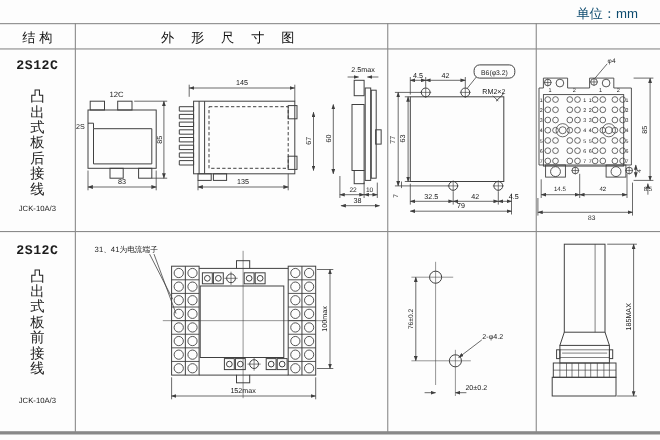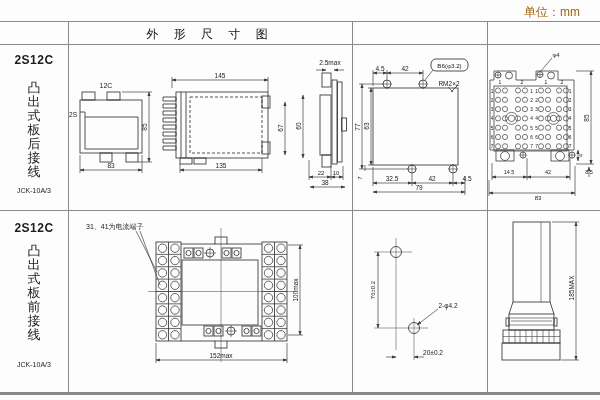--- a/index.html
+++ b/index.html
@@ -1,43 +1,44 @@
 <!DOCTYPE html>
 <html><head>
 <meta charset="utf-8">
 <style>
   html,body{margin:0;padding:0;background:#fff;}
   #canvas{position:relative;width:600px;height:400px;background:#fdfdfd;overflow:hidden;
           font-family:"Liberation Sans","DejaVu Sans",sans-serif;color:#1c1c1c;}
   .hline{position:absolute;left:0;width:600px;height:1px;background:#8a8a8a;}
   .vline{position:absolute;top:21px;width:1px;height:372px;background:#8a8a8a;}
   .hdr{position:absolute;top:26px;text-align:center;font-size:12px;color:#111;}
-  .unit{position:absolute;top:4px;right:20px;font-size:12px;color:#a16207;}
+  .unit{position:absolute;top:4px;right:20px;font-size:12px;color:#0c4a6e;}
   .structcell{position:absolute;left:0;width:68px;}
-  .model{position:absolute;left:0;width:100%;text-align:center;font-size:12px;font-weight:600;letter-spacing:.5px;}
+  .model{position:absolute;left:0;width:100%;text-align:center;font-size:12px;font-weight:600;letter-spacing:.5px;font-family:Liberation Mono, monospace;}
   .verttext{position:absolute;left:0;width:100%;text-align:center;font-size:13px;line-height:14px;white-space:pre-line;}
   .code{position:absolute;left:0;width:100%;text-align:center;font-size:7px;color:#222;}
   svg{position:absolute;left:0;top:0;}
   svg text{font-family:"Liberation Sans","DejaVu Sans",sans-serif;fill:#222;stroke:none;}
 </style>
 </head>
 <body>
 
 <div id="canvas">
 
   <div class="hline" style="top:21px"></div>
   <div class="hline" style="top:44px"></div>
   <div class="hline" style="top:210px"></div>
   <div class="hline" style="top:392px;height:3px;background:#898989"></div>
   <div class="vline" style="left:68px"></div>
   <div class="vline" style="left:352px"></div>
   <div class="vline" style="left:487px"></div>
 
   <div class="unit">单位：mm</div>
 
+  <div class="hdr" style="left:0;width:68px">结 构</div>
   <div class="hdr" style="left:68px;width:284px;letter-spacing:6px">外 形 尺 寸 图</div>
 
   <div class="structcell" style="top:45px;height:165px">
     <div class="model" style="top:8px">2S12C</div>
     <div class="verttext" style="top:36px">凸
 出
 式
 板
 后
 接

